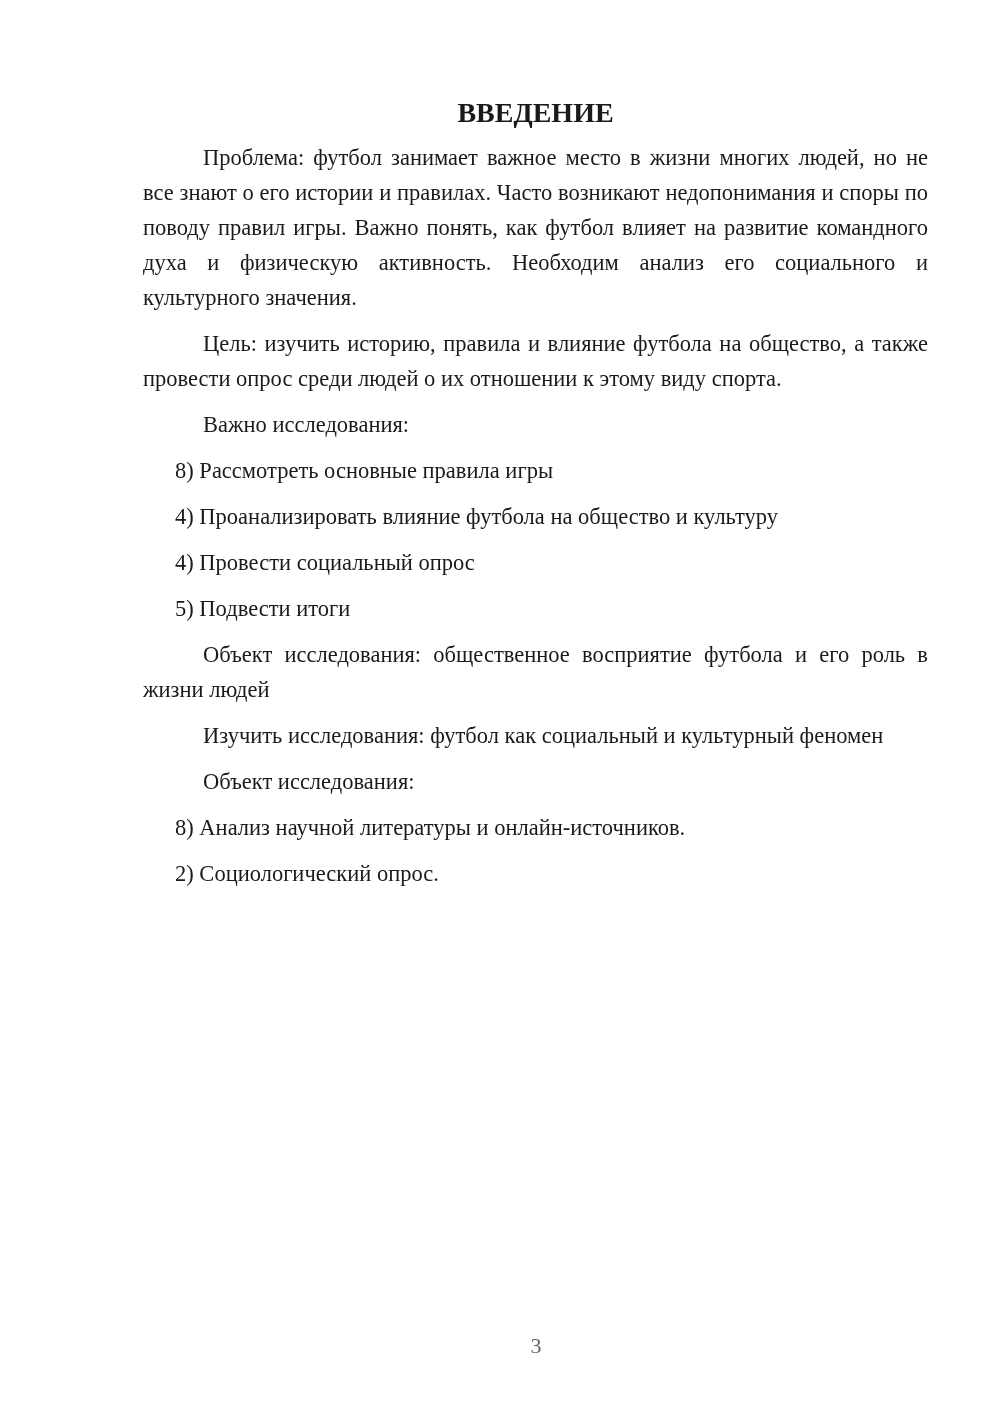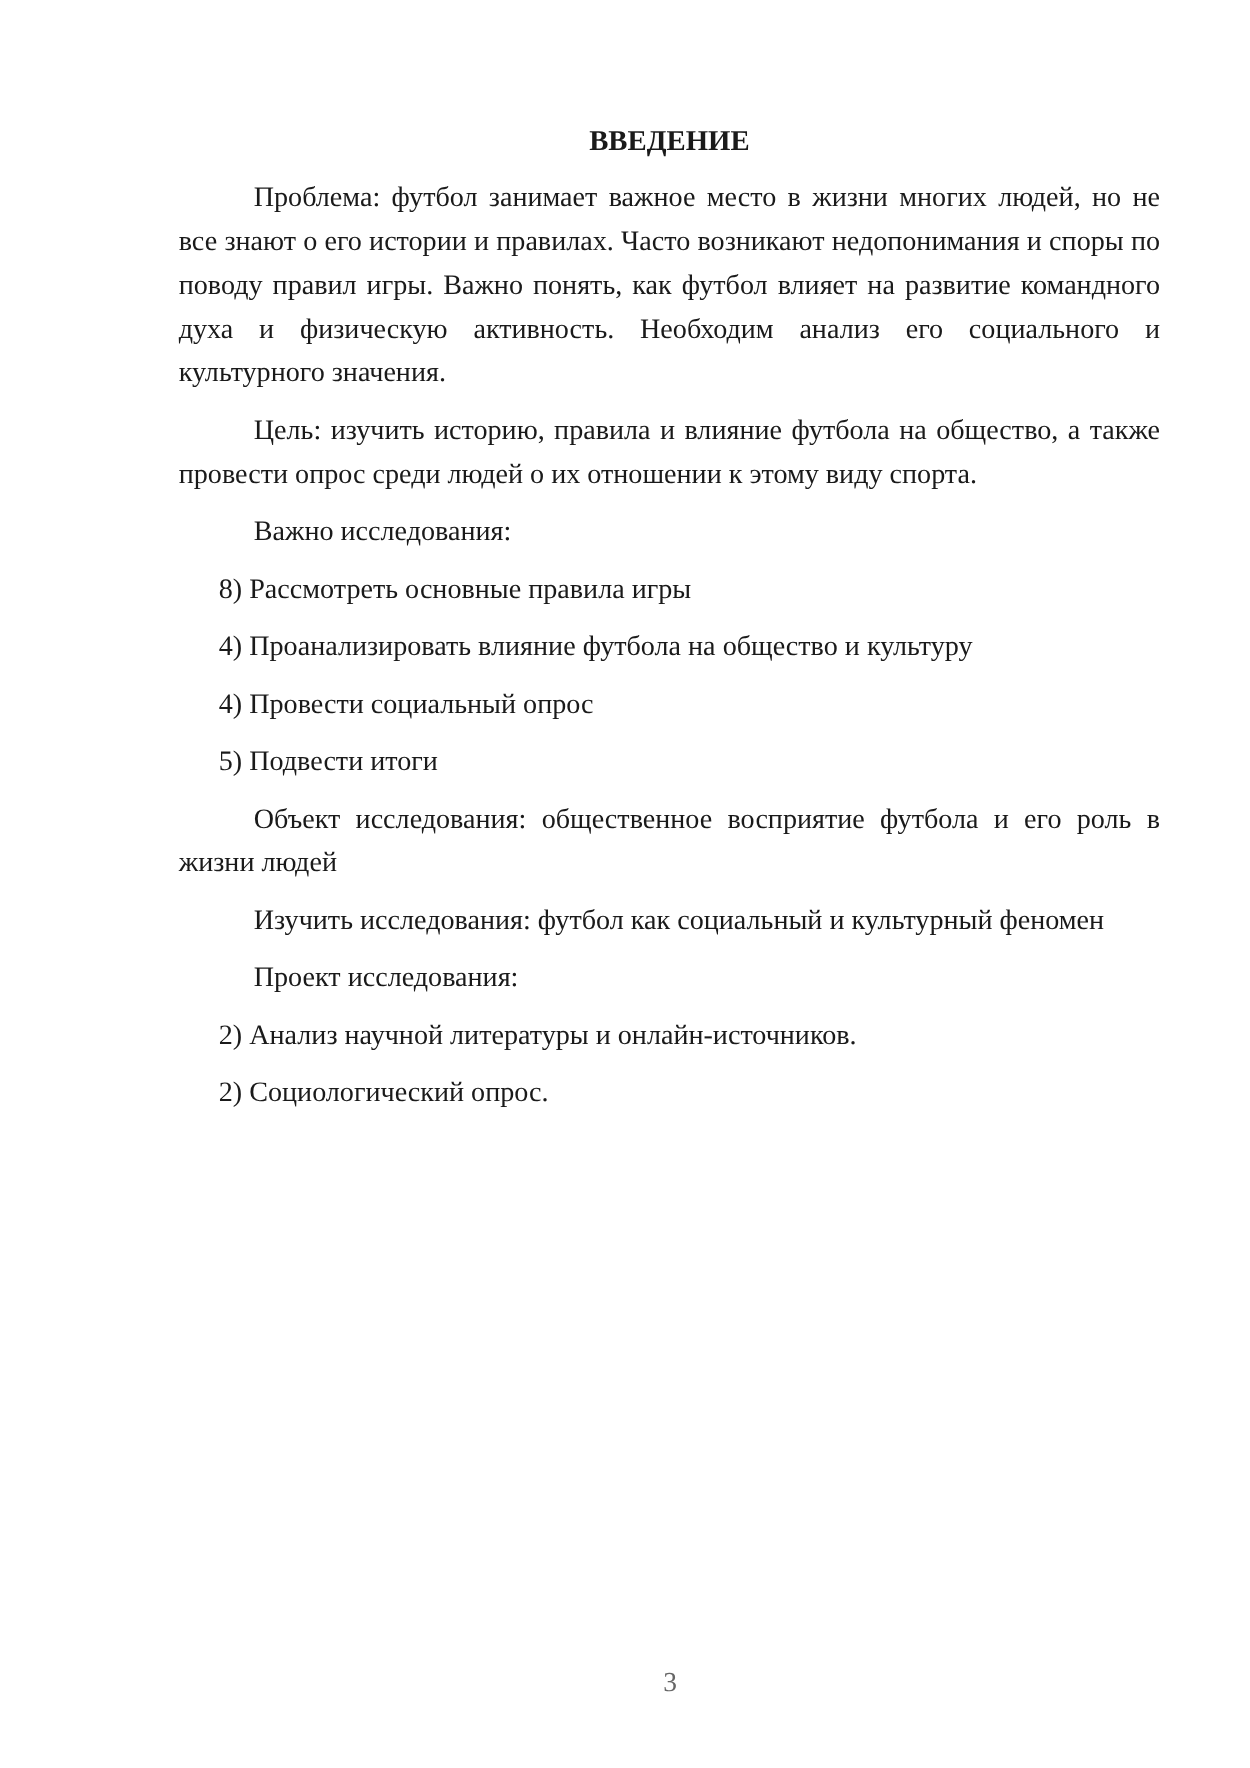--- a/index.html
+++ b/index.html
@@ -19,21 +19,21 @@
       position: absolute;
       left: 143px;
       top: 95px;
       width: 785px;
       font-size: 22.5px;
       line-height: 35px;
     }
     .title {
       text-align: center;
       font-weight: bold;
-      font-size: 23px;
+      font-size: 28px;
       line-height: 35px;
       margin: 0 0 10px 0;
       padding-left: 0;
     }
     .para {
       text-align: justify;
       text-indent: 60px;
       margin: 0 0 11px 0;
     }
     .label {
@@ -69,20 +69,20 @@
   <div>
     <p class="list-item">8) Рассмотреть основные правила игры</p>
     <p class="list-item">4) Проанализировать влияние футбола на общество и культуру</p>
     <p class="list-item">4) Провести социальный опрос</p>
     <p class="list-item">5) Подвести итоги</p>
   </div>
 
   <p class="para">Объект исследования: общественное восприятие футбола и его роль в жизни людей</p>
   <p class="para">Изучить исследования: футбол как социальный и культурный феномен</p>
 
-  <p class="label">Проект исследования:</p>
+  <p class="label">Объект исследования:</p>
   <div>
-    <p class="list-item">2) Анализ научной литературы и онлайн-источников.</p>
+    <p class="list-item">8) Анализ научной литературы и онлайн-источников.</p>
     <p class="list-item">2) Социологический опрос.</p>
   </div>
 </div>
 
 <div class="page-number">3</div>
 
 </body></html>

